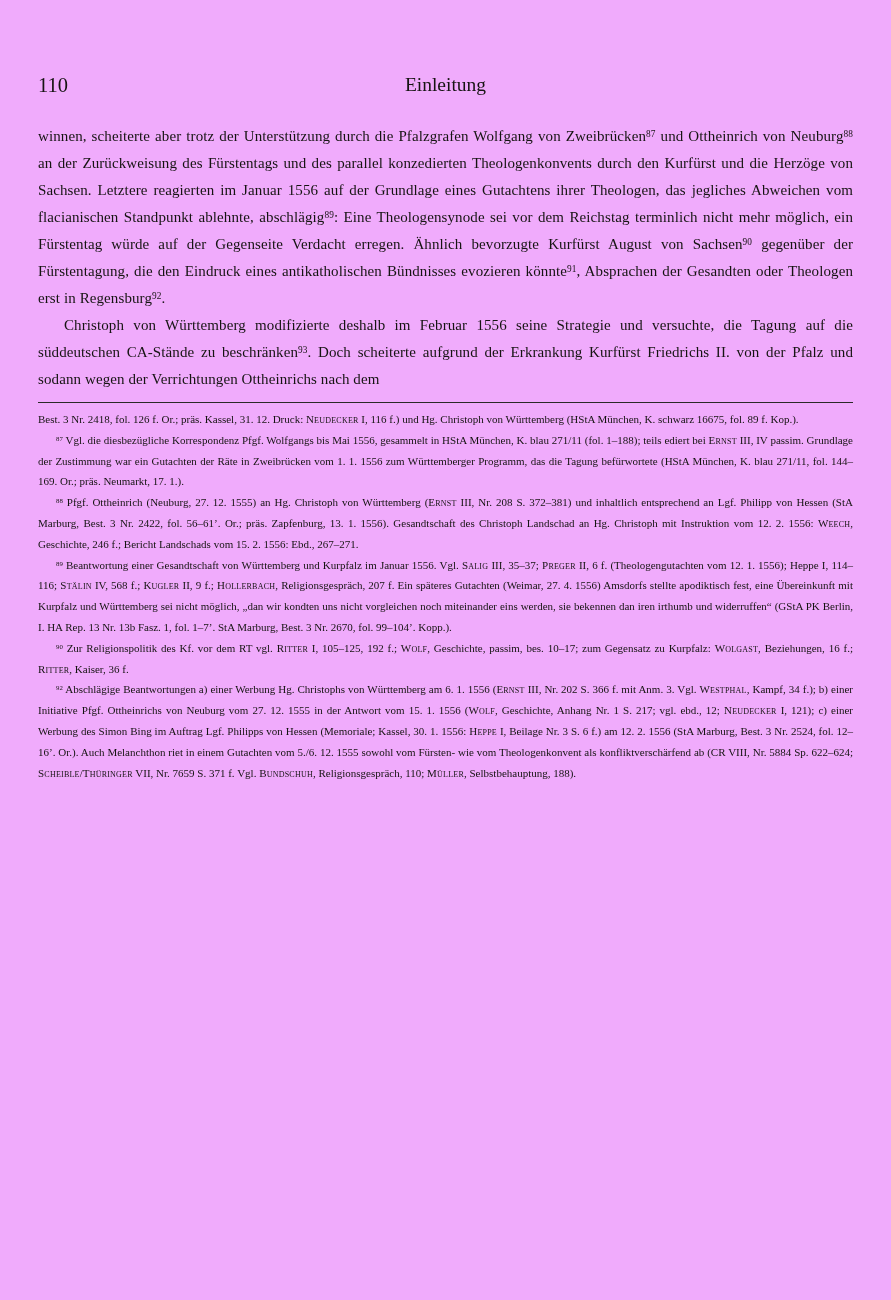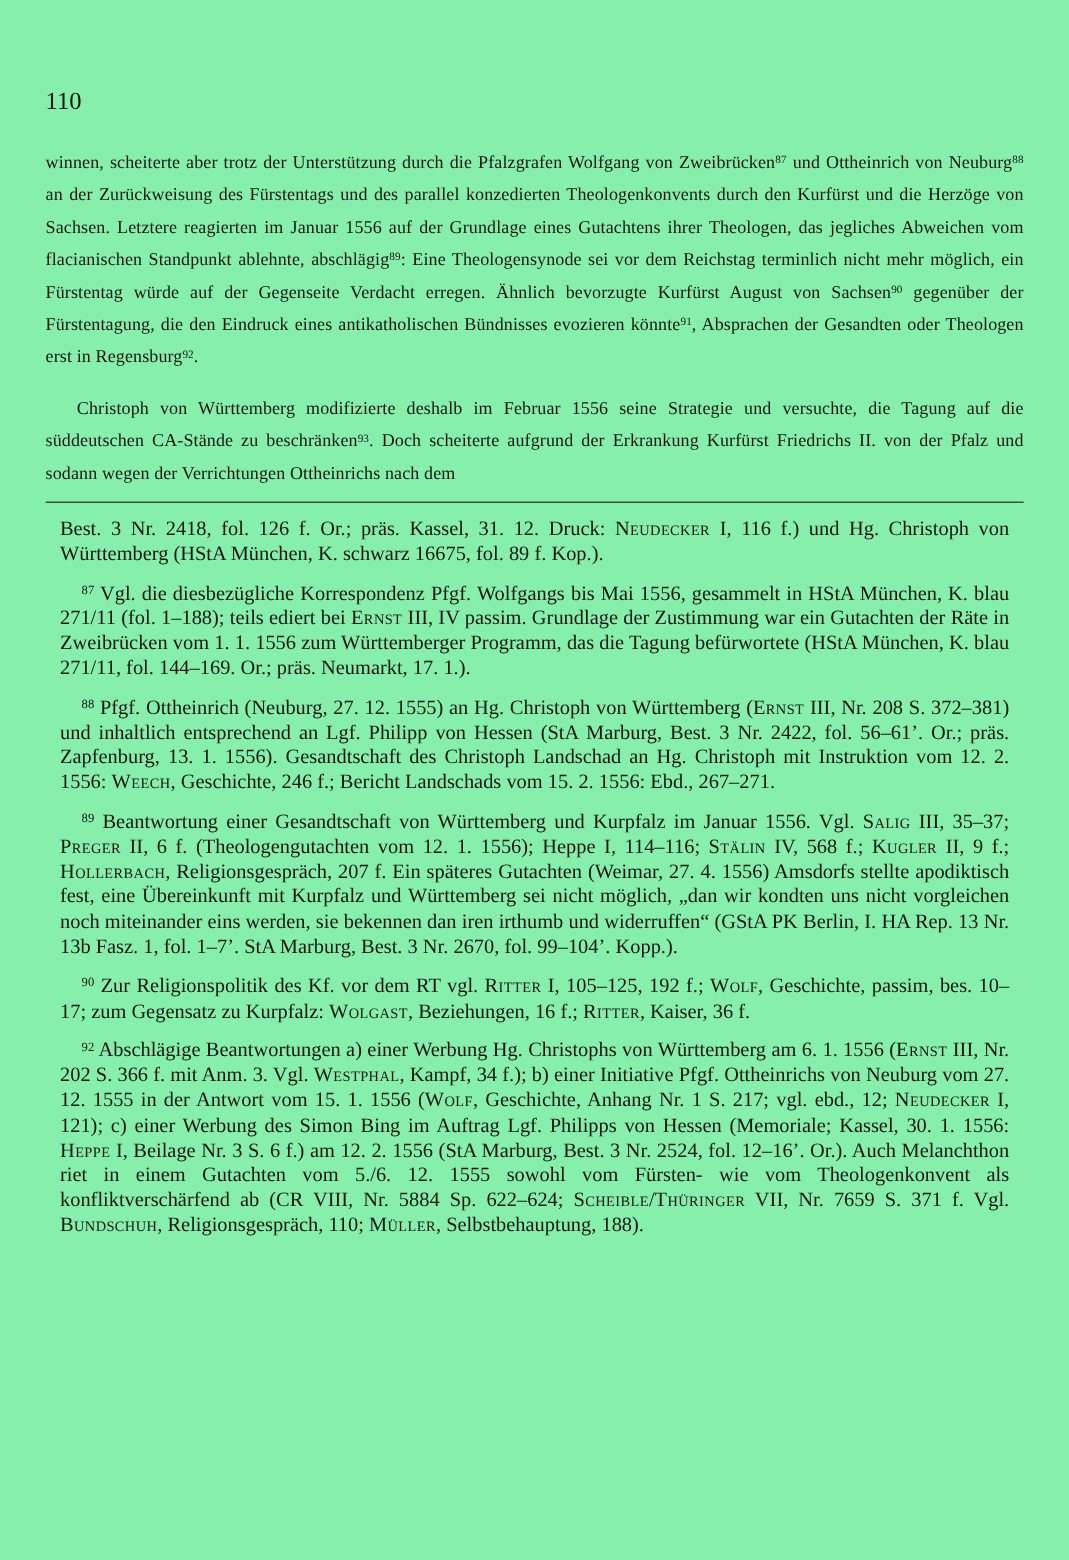--- a/index.html
+++ b/index.html
@@ -1,50 +1,51 @@
 <!DOCTYPE html>
 <html lang="de"><head>
 <meta charset="utf-8">
 <style>
   html,body{margin:0;padding:0;background:#e8e8e6;}
   .page{
     width:891px;height:1300px;
-    background:#86efac;color:#161412;
+    background:#f0abfc;color:#161412;
     font-family:"Liberation Serif","DejaVu Serif",serif;
     position:relative;box-sizing:border-box;
     padding:74px 38px 0 38px;
     overflow:hidden;
     margin:0 auto;
   }
   .header{position:relative;height:27px;margin-bottom:22px;}
   .page-number{position:absolute;left:0;top:0;font-size:20.5px;}
   .running-title{display:block;text-align:center;font-size:19.5px;}
   .body-text p{
     margin:0;font-size:15px;line-height:27px;
     text-align:justify;hyphens:auto;letter-spacing:0.1px;
   }
-  .body-text p.indent{text-indent:26px;margin-top:16px;}
+  .body-text p.indent{text-indent:26px;}
   sup{
     font-size:0.62em;line-height:0;
     vertical-align:baseline;position:relative;top:-0.45em;
   }
   .sc{font-variant:small-caps;letter-spacing:0.02em;}
   .fn-rule{border:none;border-top:1px solid #2b2a28;margin:9px 0 6px 0;}
   .footnotes p{
-    margin:12px;font-size:17px;line-height:20.8px;
+    margin:0;font-size:11px;line-height:20.8px;
     text-align:justify;hyphens:auto;
   }
   .footnotes p.indent{text-indent:18px;}
 </style>
 </head>
 <body>
 
 <div class="page">
   <div class="header">
     <span class="page-number">110</span>
+    <span class="running-title">Einleitung</span>
   </div>
   <div class="body-text">
       <p><span>winnen, scheiterte aber trotz der Unterstützung durch die Pfalzgrafen Wolfgang von Zweibrücken</span><sup>87</sup><span> und Ottheinrich von Neuburg</span><sup>88</sup><span> an der Zurückweisung des Fürstentags und des parallel konzedierten Theologenkonvents durch den Kurfürst und die Herzöge von Sachsen. Letztere reagierten im Januar 1556 auf der Grundlage eines Gutachtens ihrer Theologen, das jegliches Abweichen vom flacianischen Standpunkt ablehnte, abschlägig</span><sup>89</sup><span>: Eine Theologensynode sei vor dem Reichstag terminlich nicht mehr möglich, ein Fürstentag würde auf der Gegenseite Verdacht erregen. Ähnlich bevorzugte Kurfürst August von Sachsen</span><sup>90</sup><span> gegenüber der Fürstentagung, die den Eindruck eines antikatholischen Bündnisses evozieren könnte</span><sup>91</sup><span>, Absprachen der Gesandten oder Theologen erst in Regensburg</span><sup>92</sup><span>.</span></p>
       <p class="indent"><span>Christoph von Württemberg modifizierte deshalb im Februar 1556 seine Strategie und versuchte, die Tagung auf die süddeutschen CA-Stände zu beschränken</span><sup>93</sup><span>. Doch scheiterte aufgrund der Erkrankung Kurfürst Friedrichs II. von der Pfalz und sodann wegen der Verrichtungen Ottheinrichs nach dem</span></p>
     </div>
   <hr class="fn-rule">
   <div class="footnotes">
       <p><span>Best. 3 Nr. 2418, fol. 126 f. Or.; präs. Kassel, 31. 12. Druck: </span><span class="sc">Neudecker</span><span> I, 116 f.) und Hg. Christoph von Württemberg (HStA München, K. schwarz 16675, fol. 89 f. Kop.).</span></p>
       <p class="indent"><sup>87</sup><span> Vgl. die diesbezügliche Korrespondenz Pfgf. Wolfgangs bis Mai 1556, gesammelt in HStA München, K. blau 271/11 (fol. 1–188); teils ediert bei </span><span class="sc">Ernst</span><span> III, IV passim. Grundlage der Zustimmung war ein Gutachten der Räte in Zweibrücken vom 1. 1. 1556 zum Württemberger Programm, das die Tagung befürwortete (HStA München, K. blau 271/11, fol. 144–169. Or.; präs. Neumarkt, 17. 1.).</span></p>
       <p class="indent"><sup>88</sup><span> Pfgf. Ottheinrich (Neuburg, 27. 12. 1555) an Hg. Christoph von Württemberg (</span><span class="sc">Ernst</span><span> III, Nr. 208 S. 372–381) und inhaltlich entsprechend an Lgf. Philipp von Hessen (StA Marburg, Best. 3 Nr. 2422, fol. 56–61’. Or.; präs. Zapfenburg, 13. 1. 1556). Gesandtschaft des Christoph Landschad an Hg. Christoph mit Instruktion vom 12. 2. 1556: </span><span class="sc">Weech</span><span>, Geschichte, 246 f.; Bericht Landschads vom 15. 2. 1556: Ebd., 267–271.</span></p>

